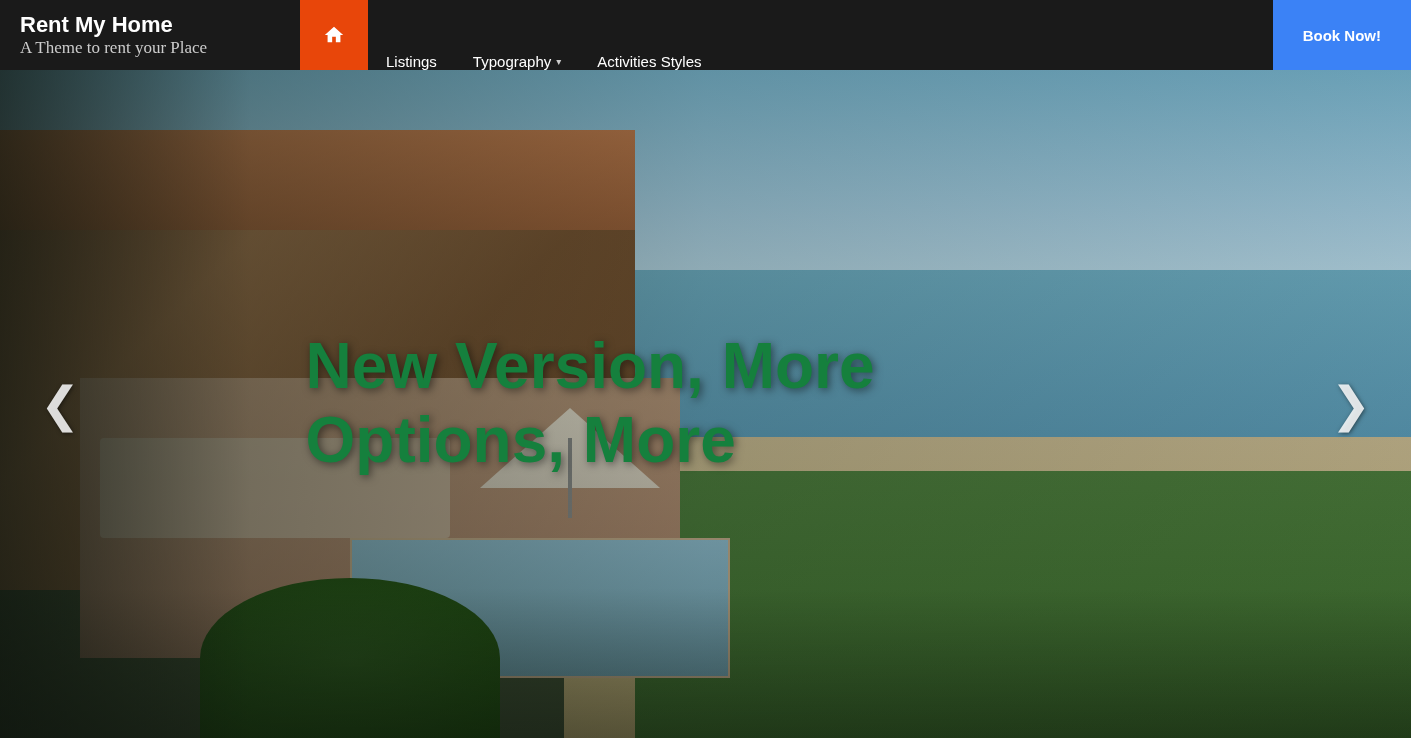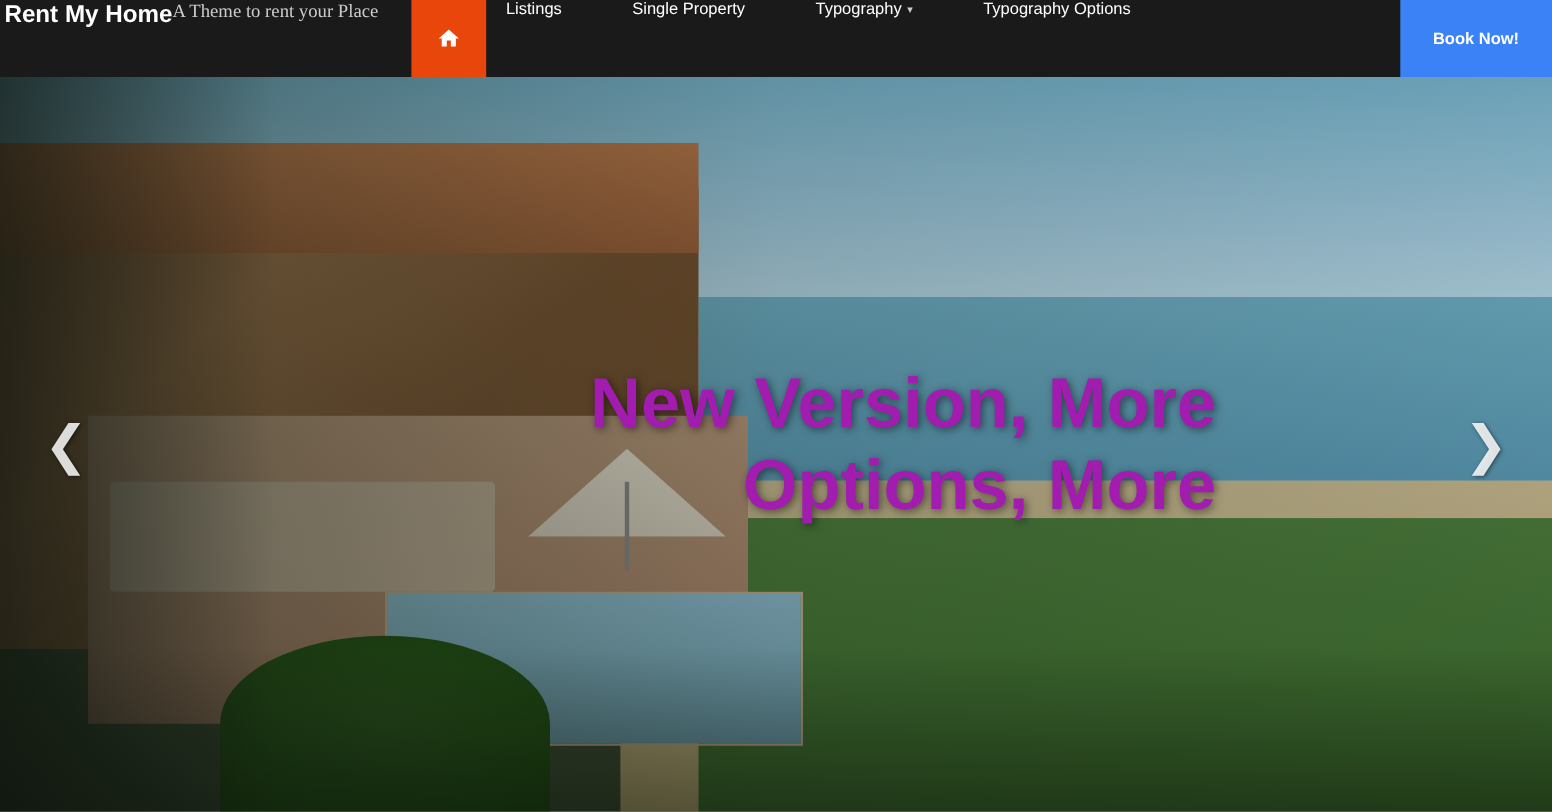--- a/index.html
+++ b/index.html
@@ -9,23 +9,23 @@
     .header {
       display: flex;
       align-items: stretch;
       background: #1a1a1a;
       height: 70px;
       position: relative;
       z-index: 10;
     }
     .logo-area {
       display: flex;
-      flex-direction: row;
+      flex-direction: column;
       justify-content: center;
-      padding: 0 30px 0 4px;
+      padding: 0 30px 0 20px;
       min-width: 300px;
       background: #1a1a1a;
     }
     .logo-title {
       color: #ffffff;
       font-size: 22px;
       font-weight: bold;
     }
     .logo-subtitle {
       color: #cccccc;
@@ -47,24 +47,23 @@
       cursor: pointer;
       flex-shrink: 0;
     }
     .home-icon-btn svg {
       fill: #ffffff;
       width: 22px;
       height: 22px;
     }
     .nav-links {
       display: flex;
-      align-items: flex-start;
+      align-items: flex-end;
       list-style: none;
       flex: 1;
-      gap: 28px;
     }
     .nav-links li {
       display: flex;
       align-items: center;
     }
     .nav-links li a {
       display: flex;
       align-items: center;
       color: #ffffff;
       text-decoration: none;
@@ -248,22 +247,22 @@
       background: linear-gradient(to top, rgba(0,0,0,0.4) 0%, rgba(0,0,0,0) 100%);
     }
 
     
     .hero-text {
       position: absolute;
       z-index: 3;
       top: 50%;
       left: 50%;
       transform: translate(-50%, -50%);
-      text-align: right;
-      color: #a21caf;
+      text-align: left;
+      color: #15803d;
       width: 800px;
     }
     .hero-headline {
       font-size: 64px;
       font-weight: bold;
       line-height: 1.15;
       text-shadow: 2px 2px 8px rgba(0,0,0,0.5);
     }
 
     
@@ -296,30 +295,27 @@
       <svg viewBox="0 0 24 24" xmlns="http://www.w3.org/2000/svg">
         <path d="M10 20v-6h4v6h5v-8h3L12 3 2 12h3v8z"></path>
       </svg>
     </div>
 
     <ul class="nav-links">
       <li>
         <a href="#">Listings</a>
       </li>
       <li>
-        <a href="#">Single Property</a>
-      </li>
-      <li>
         <a href="#">
           <span>Typography</span>
           <span class="chevron">▾</span>
         </a>
       </li>
       <li>
-        <a href="#">Typography Options</a>
+        <a href="#">Activities Styles</a>
       </li>
     </ul>
 
     <a href="#" class="book-btn">Book Now!</a>
   </nav>
 </header>
 
 <section class="hero">
   <div class="hero-image-container">
     <div class="hero-scene">

